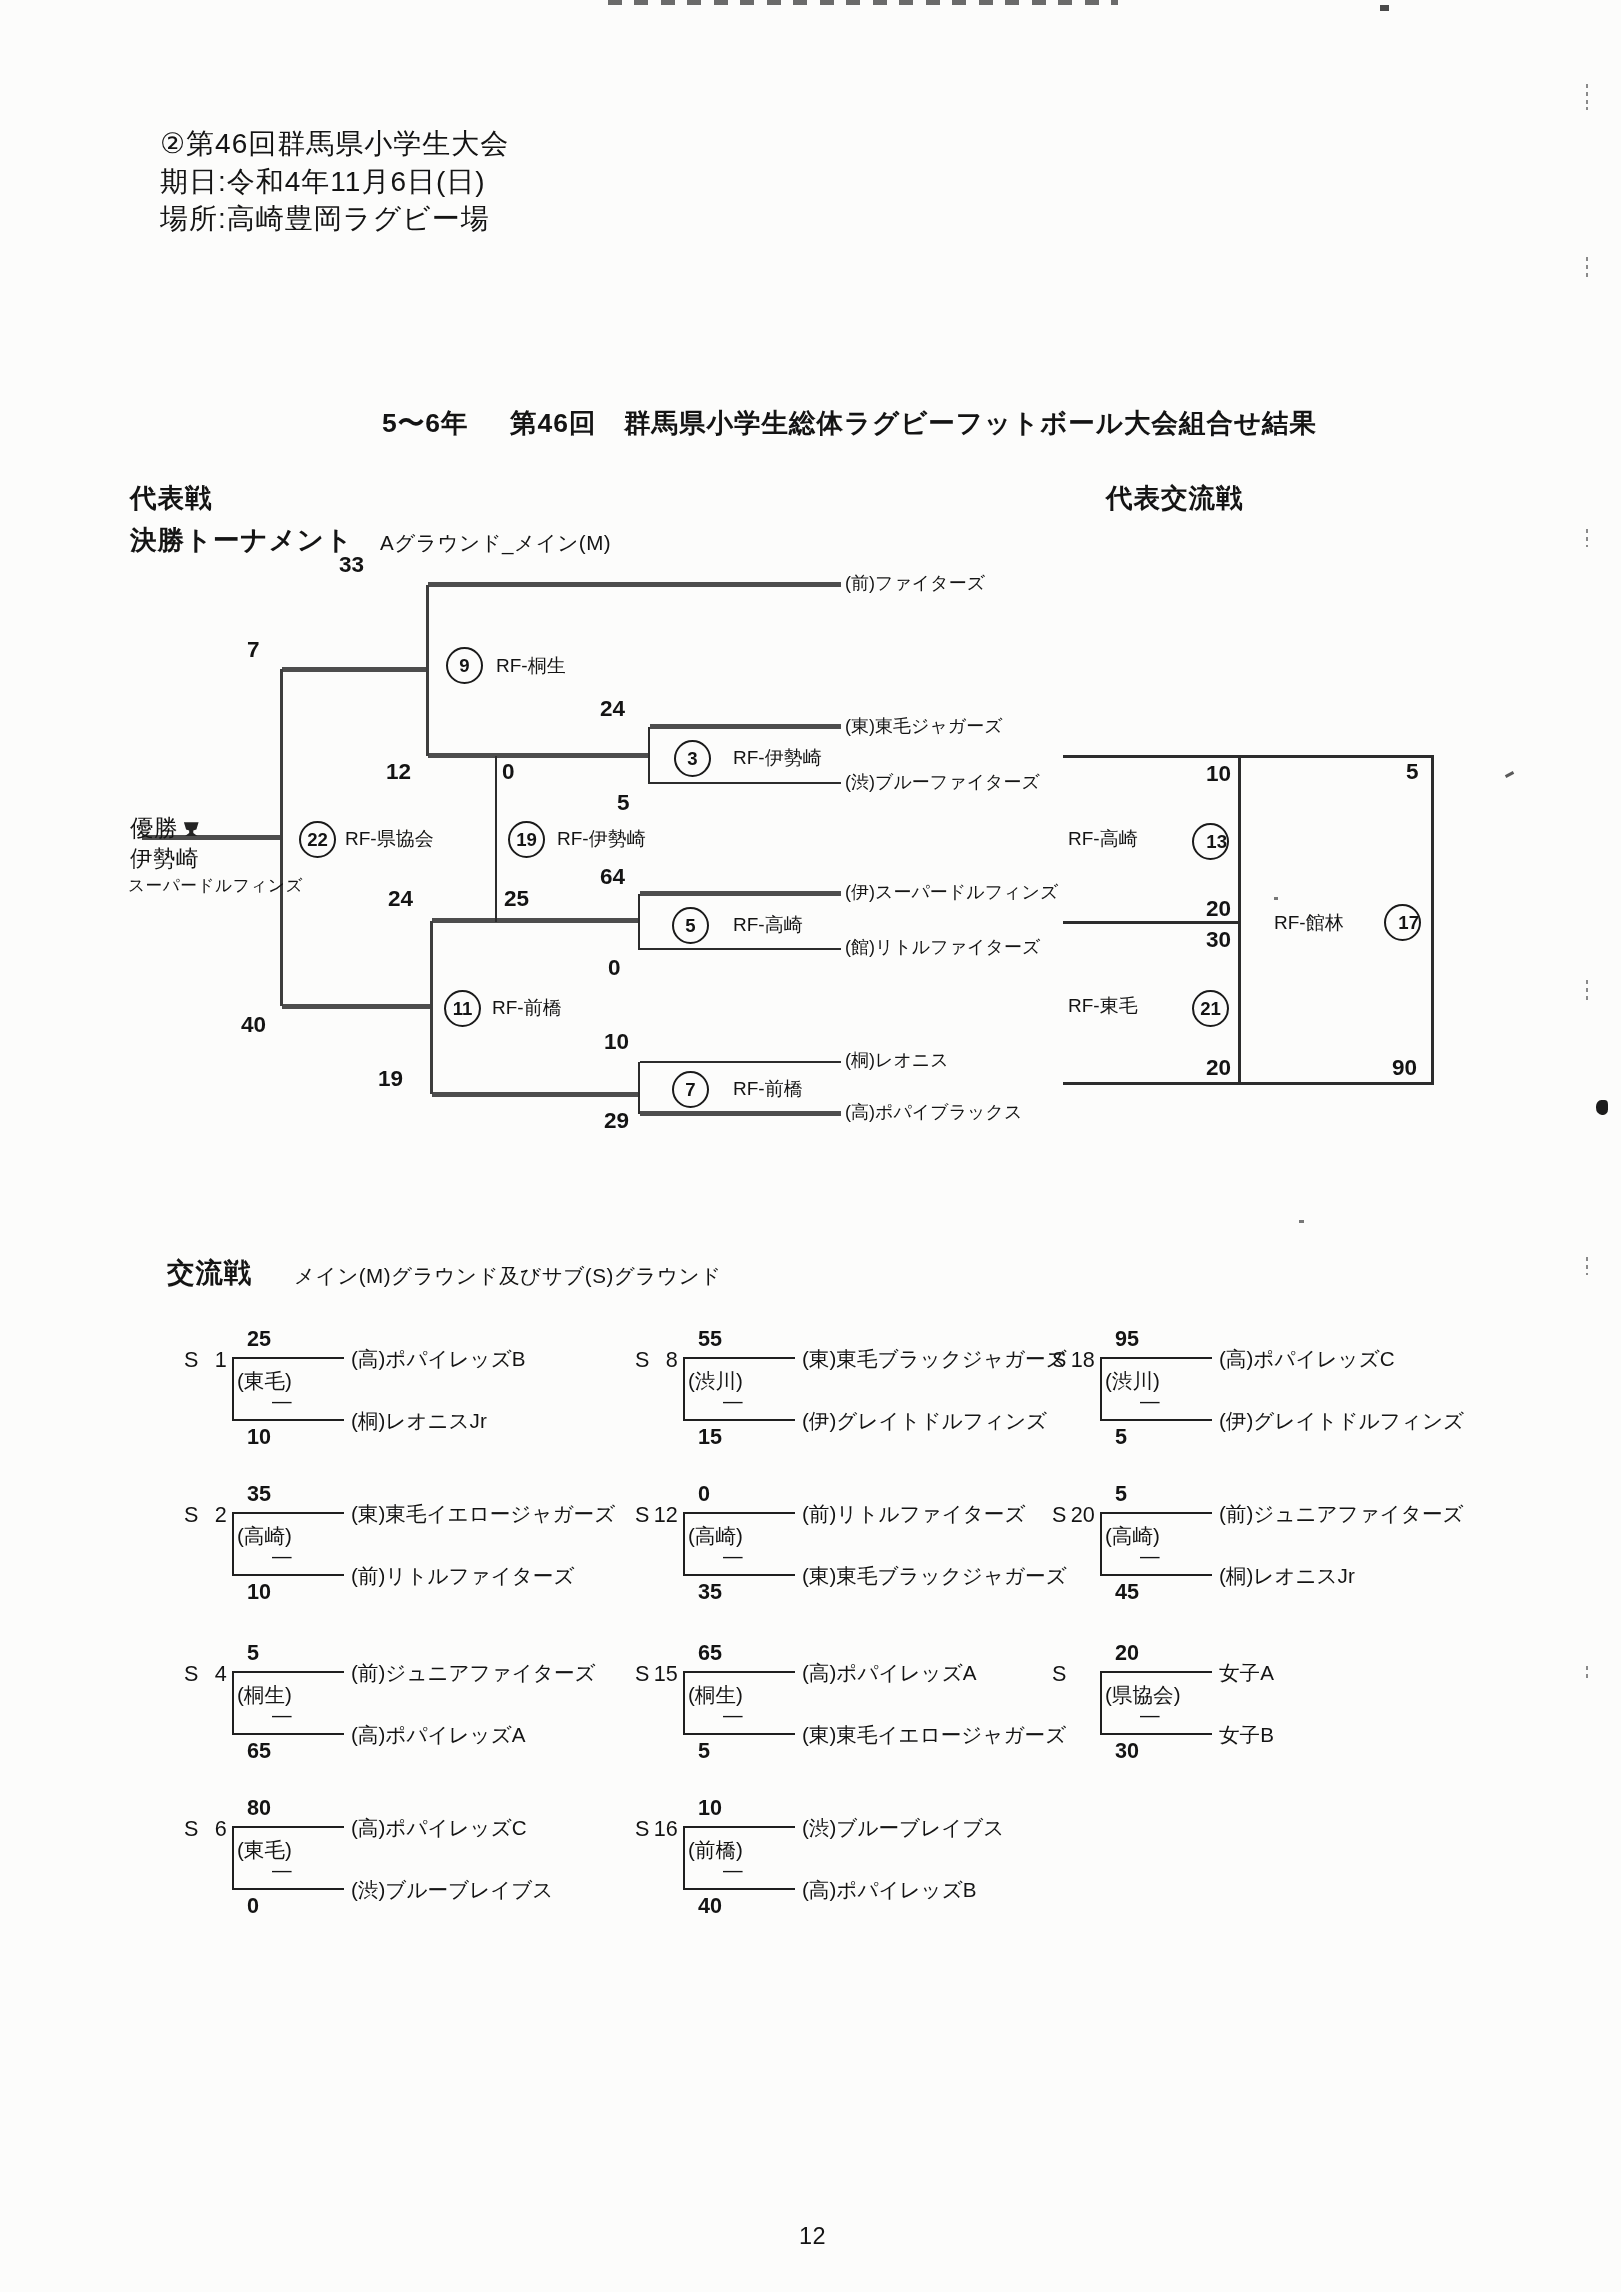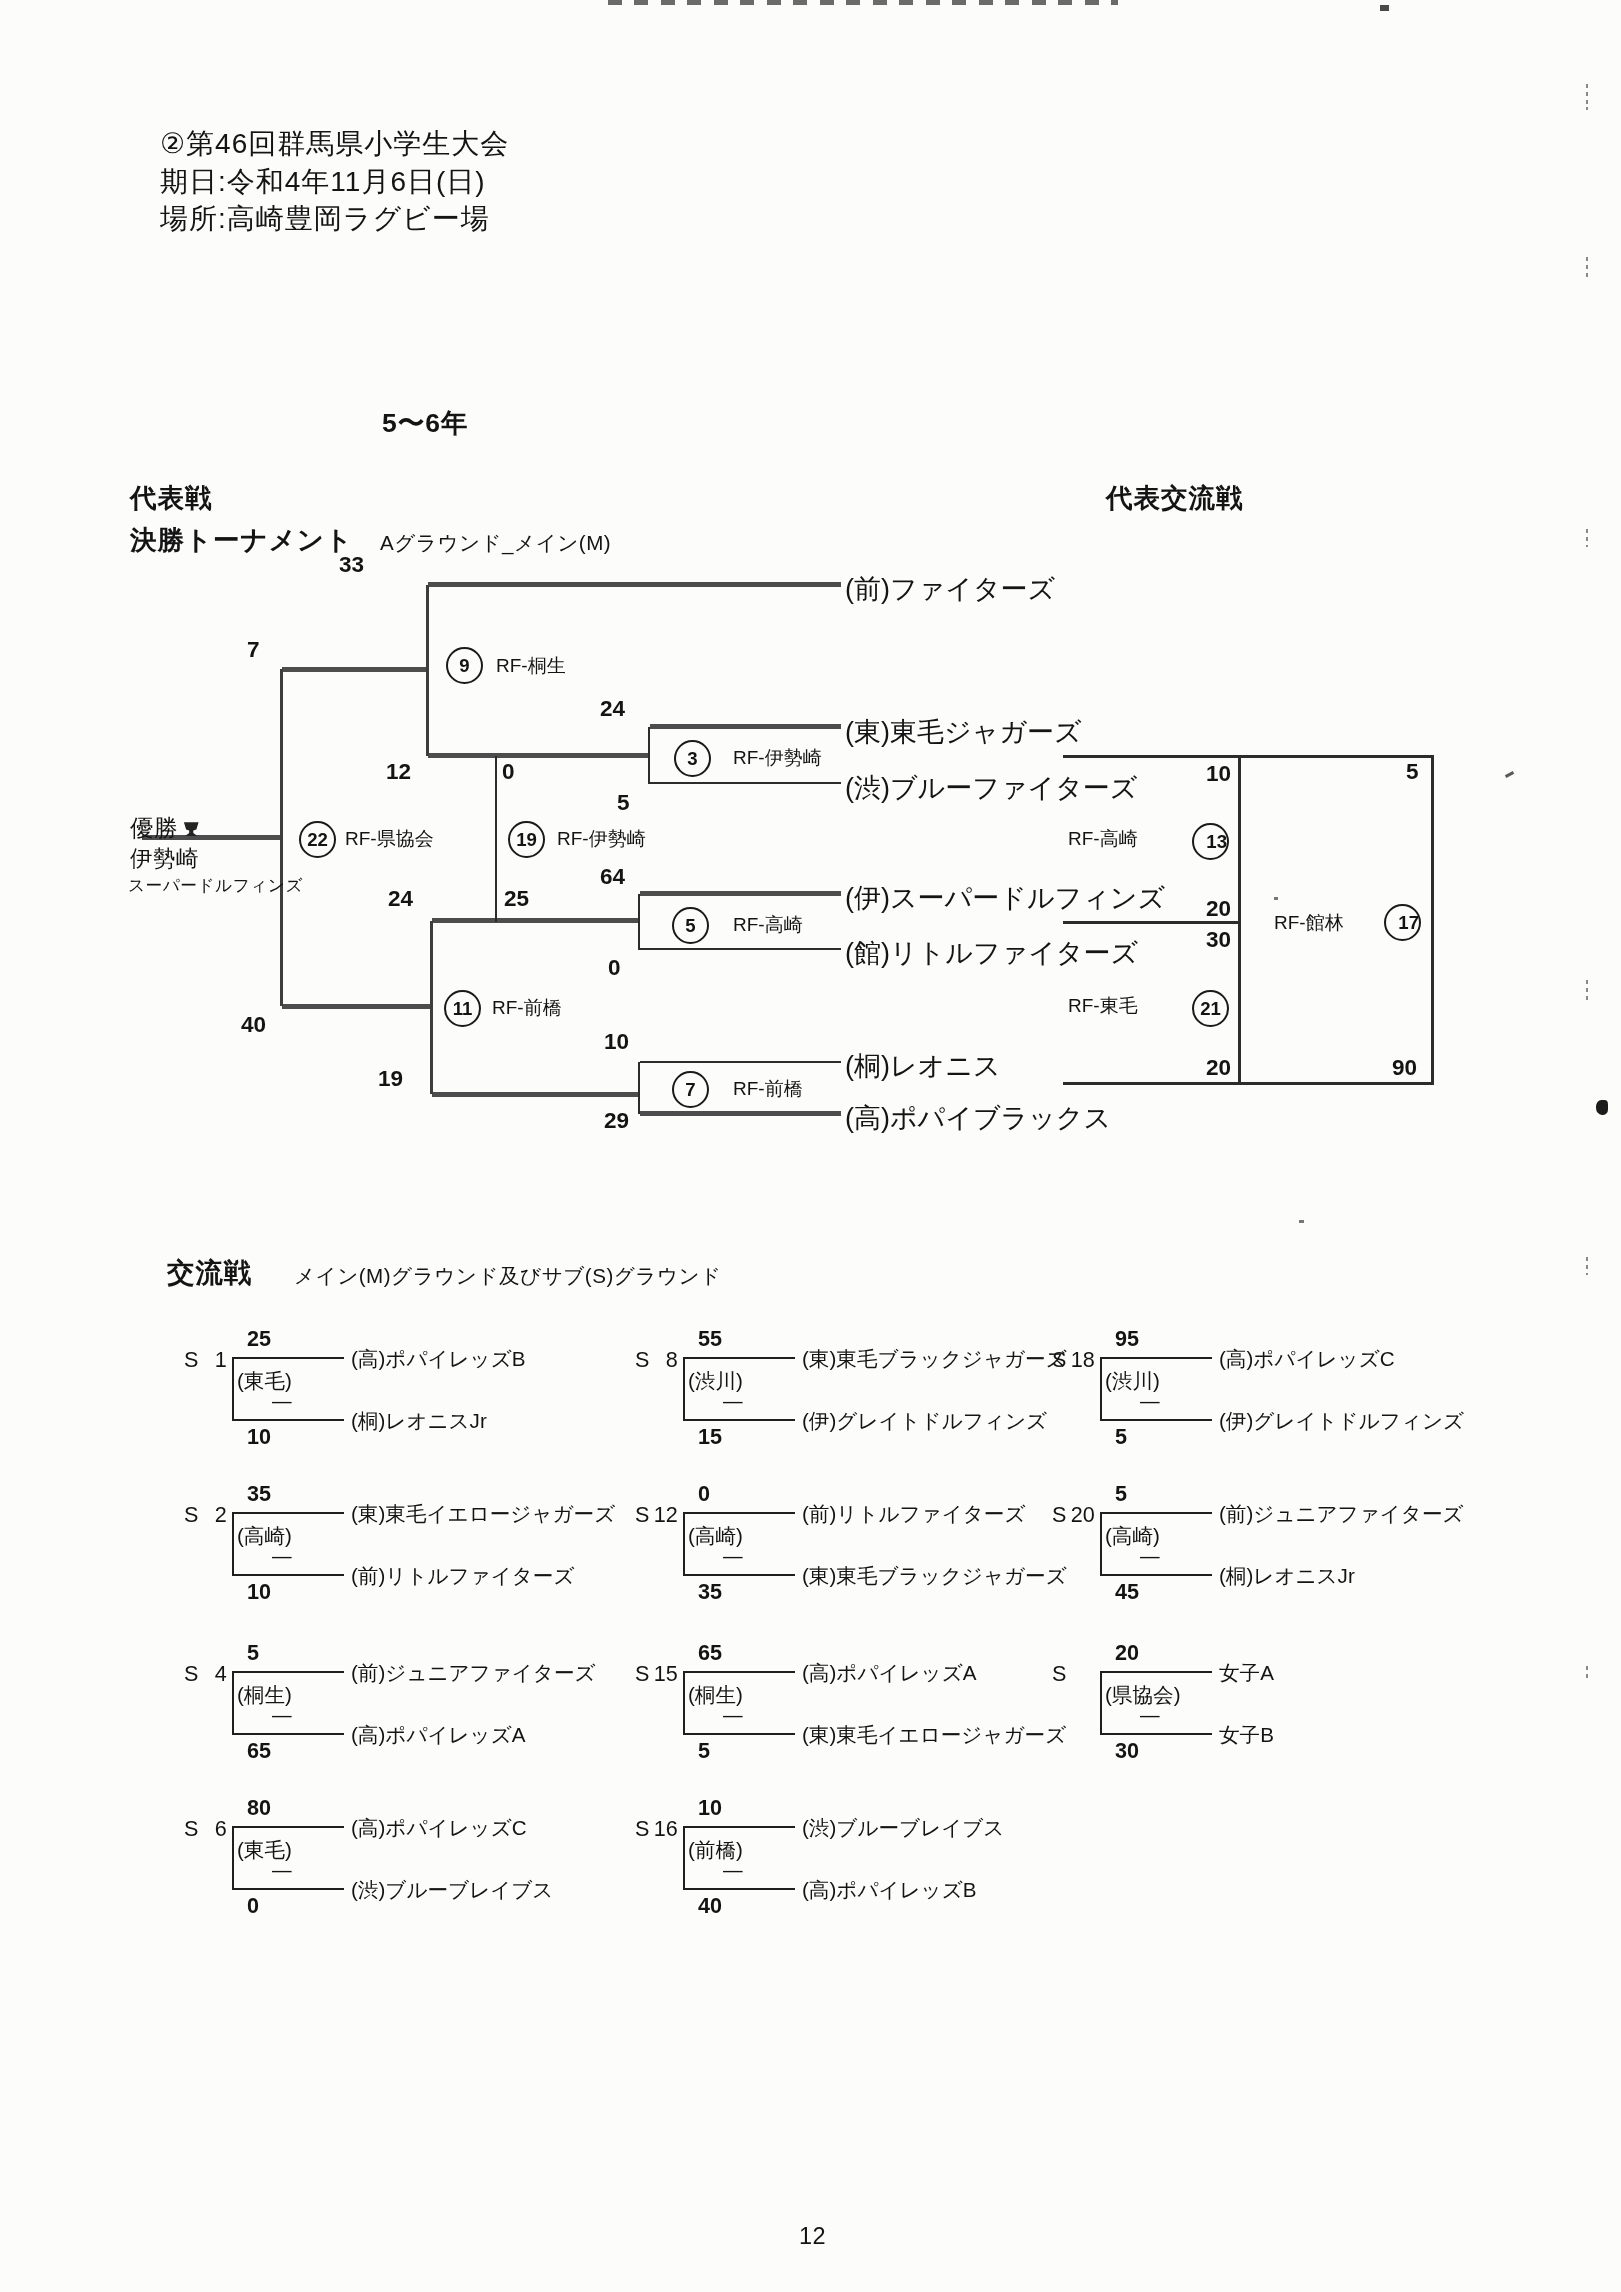--- a/index.html
+++ b/index.html
@@ -3,21 +3,21 @@
 <meta charset="utf-8">
 <style>
   html,body{margin:0;padding:0;background:#e8e8e6;}
   .page{position:relative;width:1621px;height:2293px;background:#fcfcfb;margin:0 auto;
         font-family:"Liberation Sans","DejaVu Sans",sans-serif;color:#141414;overflow:hidden;}
   .t{position:absolute;white-space:nowrap;font-size:21.6px;letter-spacing:0.5px;}
   .t-hdr{font-size:28px;letter-spacing:1px;}
   .t-b{font-size:26.5px;font-weight:bold;letter-spacing:1px;}
   .t-sub{font-size:20.6px;}
   .t-sm{font-size:16.7px;}
-  .team{position:absolute;white-space:nowrap;font-size:27px;}
+  .team{position:absolute;white-space:nowrap;font-size:18px;}
   .score{position:absolute;white-space:nowrap;font-size:22.5px;font-weight:600;}
   .hl{position:absolute;height:2px;background:#2c2c2c;}
   .hl.k{height:4.9px;background:#4d4d4d;}
   .vl{position:absolute;width:2px;background:#2c2c2c;}
   .vl.k{width:2.9px;background:#3d3d3d;}
   .circ{position:absolute;width:33px;height:33px;border:2px solid #1a1a1a;border-radius:50%;
         text-align:center;line-height:33px;font-size:18.6px;font-weight:600;background:transparent;}
   .ref{position:absolute;white-space:nowrap;font-size:19px;}
   .sb{position:absolute;width:431px;height:137px;}
   .sb .g{position:absolute;left:0;top:39px;font-size:21.6px;}
@@ -38,20 +38,21 @@
 </head>
 <body>
 
 <div class="page">
 
   <div class="t t-hdr" style="left:160px;top:125px;">②第46回群馬県小学生大会</div>
   <div class="t t-hdr" style="left:160px;top:163px;">期日:令和4年11月6日(日)</div>
   <div class="t t-hdr" style="left:160px;top:200px;">場所:高崎豊岡ラグビー場</div>
 
   <div class="t t-b" style="left:382px;top:405px;">5〜6年</div>
+  <div class="t t-b" style="left:510px;top:405px;">第46回　群馬県小学生総体ラグビーフットボール大会組合せ結果</div>
 
   <div class="t t-b" style="left:130px;top:480px;">代表戦</div>
   <div class="t t-b" style="left:130px;top:522px;">決勝トーナメント</div>
   <div class="t t-sub" style="left:380px;top:529px;">Aグラウンド_メイン(M)</div>
   <div class="t t-b" style="left:1106px;top:480px;">代表交流戦</div>
 
   <div class="hl k" style="left:428px;top:582px;width:413px;"></div>
   <div class="hl k" style="left:650px;top:724px;width:191px;"></div>
   <div class="hl" style="left:650px;top:782px;width:191px;"></div>
   <div class="hl k" style="left:428px;top:753px;width:222px;"></div>

